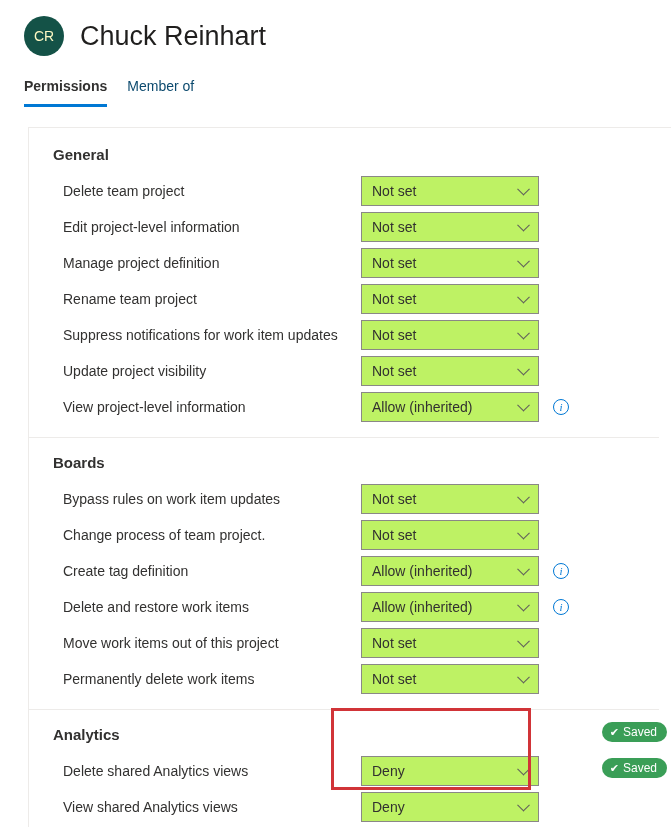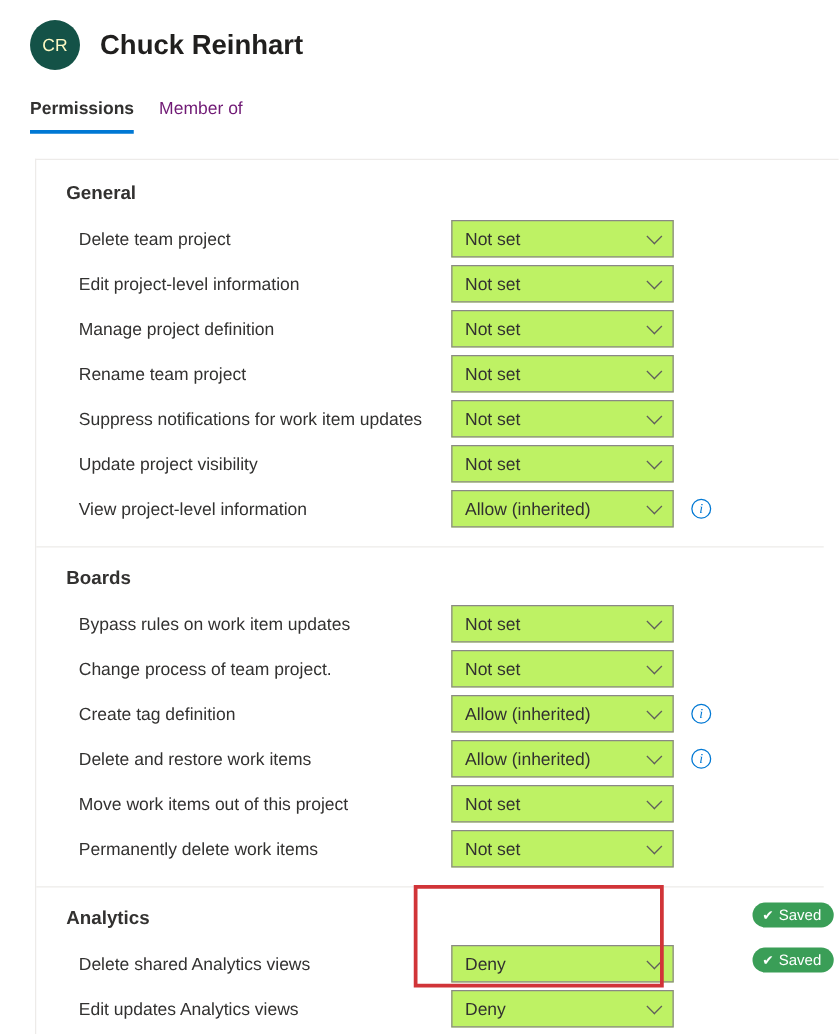--- a/index.html
+++ b/index.html
@@ -22,34 +22,34 @@
       background: #145247;
       color: #fef9c3;
       display: flex;
       align-items: center;
       justify-content: center;
       font-size: 14px;
       font-weight: 400;
       margin-right: 16px;
     }
     .user-name {
-      font-size: 22px;
-      font-weight: 700;
+      font-size: 27px;
+      font-weight: 400;
       color: #201f1e;
     }
     .tabs {
       display: flex;
       padding: 8px 24px 0 24px;
       gap: 20px;
     }
     .tab {
       padding: 6px 0 10px 0;
       font-size: 14px;
       cursor: pointer;
-      color: #701a75;
+      color: #0c4a6e;
       border-bottom: 3px solid transparent;
     }
     .tab.active {
       font-weight: 600;
       color: #323130;
       border-bottom: 3px solid #0078d4;
     }
     .content {
       margin: 20px 0 0 28px;
       border: 1px solid #edebe9;
@@ -243,21 +243,21 @@
   <hr class="divider">
 
   <div class="section-title">Analytics</div>
   <div class="perm-row">
     <div class="perm-label">Delete shared Analytics views</div>
     <div class="perm-select">
         <span>Deny</span>
       </div>
   </div>
   <div class="perm-row">
-    <div class="perm-label">Edit updates Analytics views</div>
+    <div class="perm-label">View shared Analytics views</div>
     <div class="perm-select">
         <span>Deny</span>
       </div>
   </div>
   <div class="perm-row">
     
     
     
   </div>
 

